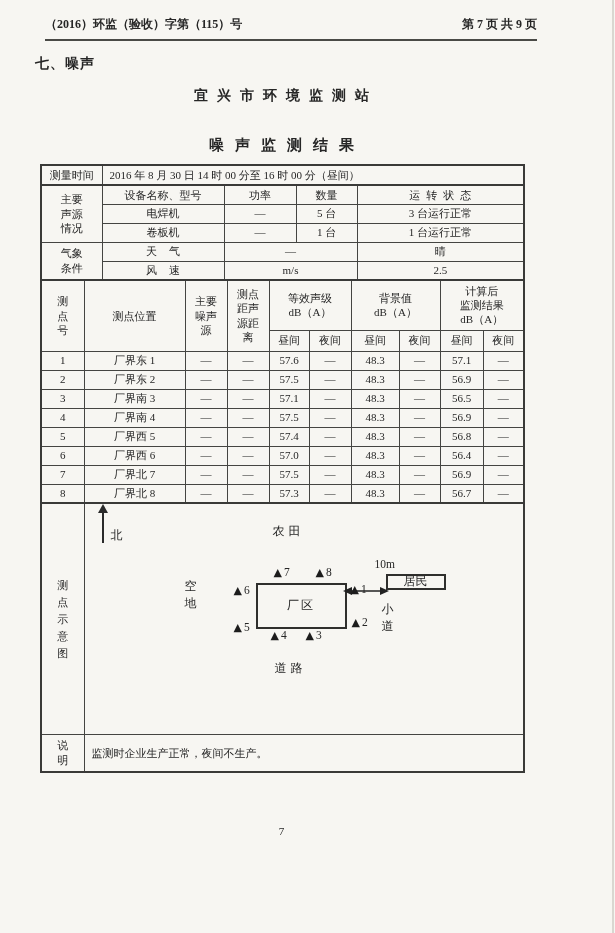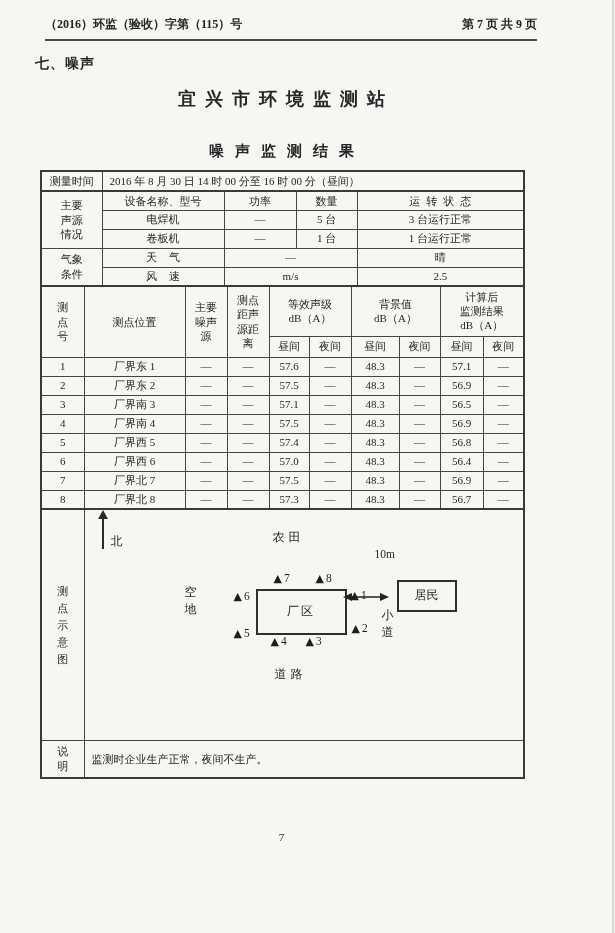--- a/index.html
+++ b/index.html
@@ -25,21 +25,21 @@
     padding-bottom:6px;
   }
   .section-title{
     margin:14px 0 0 35px;
     font-size:14px; font-weight:bold;
     letter-spacing:1px;
   }
   .content{ margin-left:40px; width:483px; }
   .title1{
     margin-top:14px; text-align:center;
-    font-size:18px; font-weight:bold;
+    font-size:14px; font-weight:bold;
     letter-spacing:9px; text-indent:9px;
   }
   .title2{
     margin-top:31px; text-align:center;
     font-size:15px; font-weight:bold;
     letter-spacing:11px; text-indent:11px;
   }
   table.tbl{
     border-collapse:collapse; table-layout:fixed;
     width:483px; border:2px solid #3a3a38;
@@ -78,21 +78,21 @@
     border-left:5px solid transparent; border-right:5px solid transparent;
     border-bottom:9px solid #2a2a2a;
   }
   .box{
     position:absolute; border:2px solid #2f2f2d;
     display:flex; align-items:center; justify-content:center;
     background:transparent;
   }
   .factory-box{ left:171px; top:79px; width:91px; height:46px; }
   .factory-box span{ letter-spacing:2px; }
-  .residents-box{ left:312px; top:70px; width:60px; height:32px; }
+  .residents-box{ left:301px; top:70px; width:60px; height:16px; }
   .dpoint{ position:absolute; display:flex; align-items:flex-start; }
   .tri{ font-family:"DejaVu Sans", sans-serif; font-size:11px; line-height:1; color:#1c1c1c; }
   .num{ font-size:11.5px; line-height:1; margin-left:2px; }
   .arrow-svg{ position:absolute; }
   .note-text{ font-size:11px; }
   .signatures{ position:relative; height:16px; margin-top:8px; font-size:12.5px; }
   .signatures span{ position:absolute; white-space:nowrap; }
   .sig1{ left:1px; } .sig2{ left:205px; } .sig3{ left:345px; }
   .page-number{ text-align:center; margin-top:52px; font-size:11px; }
 </style>
@@ -339,21 +339,21 @@
               <span>厂区</span>
             </div>
             <div class="box residents-box">
               <span>居民</span>
             </div>
             <svg class="arrow-svg" style="left:258px; top:82px;" width="46" height="10" viewBox="0 0 46 10">
               <line x1="5" y1="5" x2="41" y2="5" stroke="#222" stroke-width="1.6"></line>
               <polygon points="0,5 9,1 9,9" fill="#222"></polygon>
               <polygon points="46,5 37,1 37,9" fill="#222"></polygon>
             </svg>
-            <span class="dlabel" style="left:290px; top:37px; font-size:11.5px;">10m</span>
+            <span class="dlabel" style="left:290px; top:53px; font-size:11.5px;">10m</span>
             <span class="dlabel vtext" style="left:297px; top:97px;">小
 道</span>
             <span class="dlabel ctr" style="left:176px; top:157px;">道路</span>
           <div class="dpoint" style="left: 266px; top: 80px;">
                   <span class="tri">▲</span>
                   <span class="num">1</span>
                 </div>
                 <div class="dpoint" style="left: 267px; top: 113px;">
                   <span class="tri">▲</span>
                   <span class="num">2</span>

